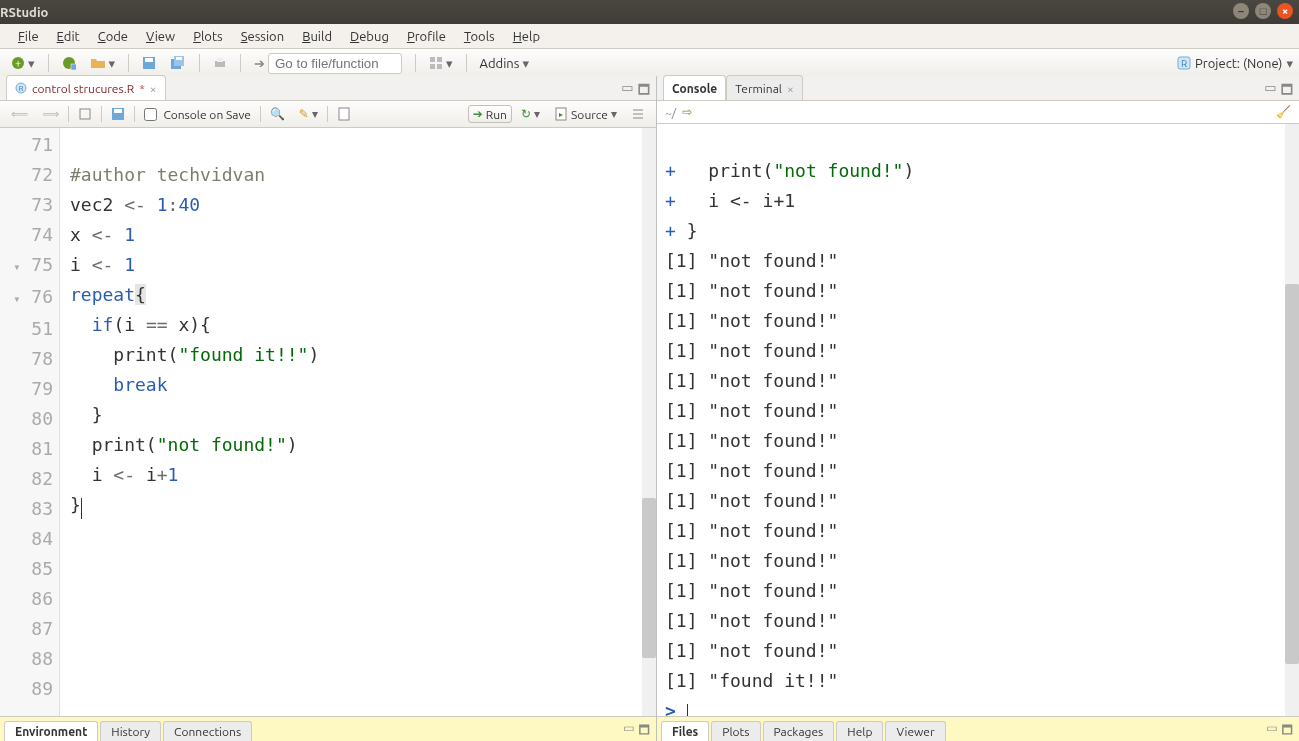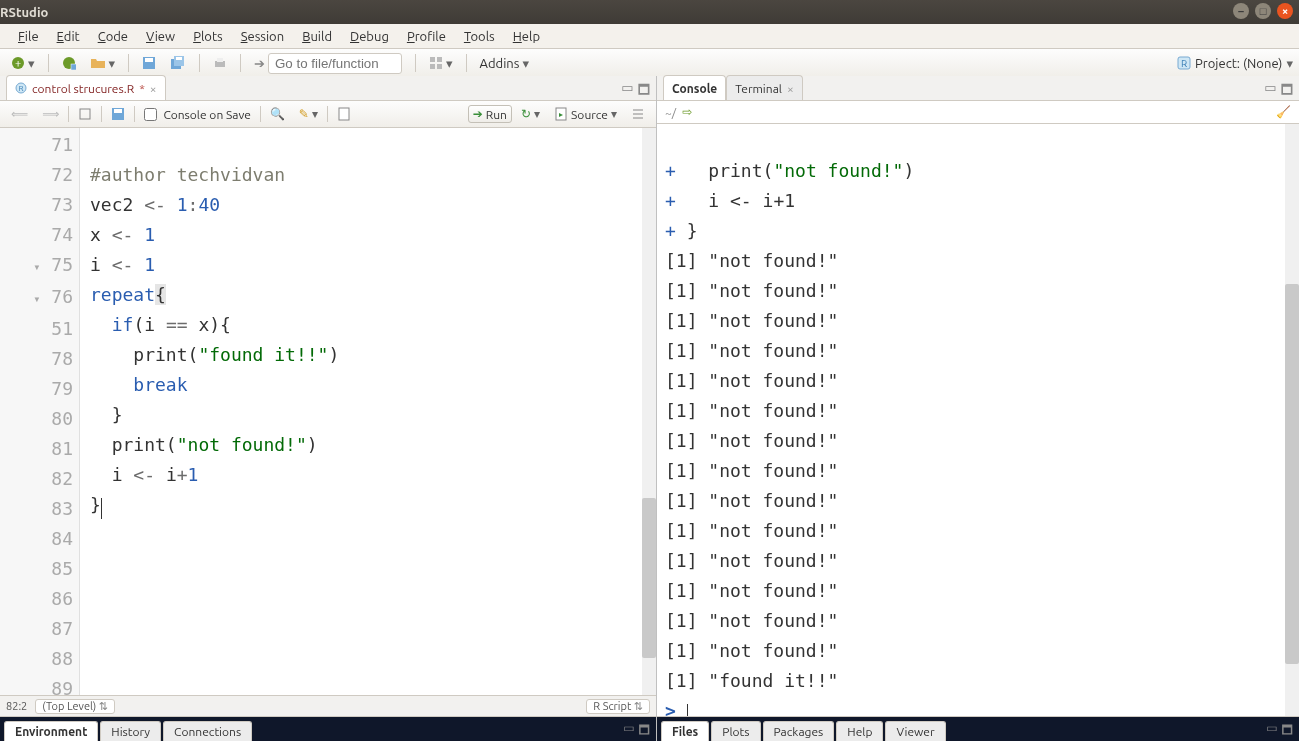--- a/index.html
+++ b/index.html
@@ -24,39 +24,39 @@
 .tabbar{height:24px;background:#f2f1ef;border-bottom:1px solid #cfcac2;display:flex;align-items:flex-end;padding-left:6px;position:relative}
 .tab{background:#fff;border:1px solid #cfcac2;border-bottom:none;border-radius:4px 4px 0 0;padding:2px 8px;display:flex;align-items:center;gap:5px;font-size:12px;height:20px}
 .tab .tclose{color:#999;cursor:default}
 .tab.inactive{background:#ececec}
 .pane-mini-icons{position:absolute;right:6px;top:4px;display:flex;gap:4px;color:#888}
 .editor-toolbar{height:26px;background:linear-gradient(to bottom,#fdfdfd,#f0eee9);border-bottom:1px solid #cfcac2;display:flex;align-items:center;padding:0 6px;gap:4px;font-size:12px}
 .editor-toolbar .sp{flex:1}
 .editor-toolbar .btn{display:flex;align-items:center;gap:3px;padding:1px 4px;border:1px solid transparent;border-radius:3px;cursor:default}
 .editor-toolbar .btn.run{border:1px solid #c4c0b7;background:linear-gradient(#fff,#efede8)}
 .editor{flex:1;display:flex;overflow:hidden;position:relative}
-.gutter{width:80px;background:#f7f7f7;border-right:1px solid #e0e0e0;text-align:right;color:#aaa;font-family:"DejaVu Sans Mono","Lucida Console",monospace;font-size:18px;line-height:30px;padding-right:6px;padding-top:2px;box-sizing:border-box}
+.gutter{width:60px;background:#f7f7f7;border-right:1px solid #e0e0e0;text-align:right;color:#aaa;font-family:"DejaVu Sans Mono","Lucida Console",monospace;font-size:18px;line-height:30px;padding-right:6px;padding-top:2px;box-sizing:border-box}
 .code{flex:1;font-family:"DejaVu Sans Mono","Lucida Console",monospace;font-size:18px;line-height:30px;padding:2px 0 0 10px;white-space:pre;overflow:auto;color:#333;position:relative}
 .fold{color:#aaa;font-size:12px}
 .kw{color:#2a5db0}
 .num{color:#2a5db0}
 .str{color:#036a07}
 .com{color:#7d7d6f}
 .op{color:#6c6c6c}
 .scroll-stub{position:absolute;right:0;top:0;bottom:0;width:14px;background:#f0f0f0}
 .scroll-thumb{position:absolute;right:0;width:14px;background:#c9c9c9;border-radius:2px}
 .statusbar{height:20px;background:#f2f1ef;border-top:1px solid #cfcac2;display:flex;align-items:center;padding:0 6px;font-size:11px;color:#555}
 .statusbar .sp{flex:1}
 .statusbar .box{border:1px solid #cfcac2;border-radius:3px;padding:0 6px;background:#fff}
 .console-path{height:22px;border-bottom:1px solid #cfcac2;display:flex;align-items:center;padding:0 8px;color:#8a8a8a;font-size:12px;gap:6px}
 .console-body{flex:1;font-family:"DejaVu Sans Mono","Lucida Console",monospace;font-size:18px;line-height:30px;padding:2px 8px;white-space:pre;overflow:auto;color:#333;position:relative}
 .prompt{color:#2a5db0;font-weight:bold}
 .plus{color:#2a5db0}
 .cstr{color:#036a07}
-.bottom-tabs{height:24px;background:#0f172a;border-top:1px solid #cfcac2;display:flex;align-items:flex-end;padding-left:4px;font-size:12px;position:relative}
+.bottom-tabs{height:24px;background:#fef9c3;border-top:1px solid #cfcac2;display:flex;align-items:flex-end;padding-left:4px;font-size:12px;position:relative}
 .bottom-tabs .btab{padding:3px 10px;border:1px solid #cfcac2;border-bottom:none;background:#ececec;border-radius:3px 3px 0 0;margin-right:2px;cursor:default}
 .bottom-tabs .btab.active{background:#fff;font-weight:bold}
 .cursor-line{position:absolute;border-left:1px solid #333;height:22px}
 .wand{color:#d19a1d}
 svg{display:block}
 </style>
 </head>
 <body>
 
 <div class="titlebar">
@@ -271,27 +271,20 @@
 <span>  }</span>
 <span>  print(</span><span class="str">"not found!"</span><span>)</span>
 <span>  i </span><span class="op">&lt;-</span><span> i</span><span class="op">+</span><span class="num">1</span>
 <span>}</span><span class="cursor-line" style="position:relative;top:4px"></span>
       </div>
       <div class="scroll-stub">
         <div class="scroll-thumb" style="top:370px;height:160px"></div>
       </div>
     </div>
 
-    <div class="statusbar">
-      <span>82:2</span>
-      <span style="width:8px"></span>
-      <span class="box"><span>(Top Level)</span> <span style="color:#888">⇅</span></span>
-      <div class="sp"></div>
-      <span class="box"><span>R Script</span> <span style="color:#888">⇅</span></span>
-    </div>
 
     <div class="bottom-tabs">
       <div class="btab active">Environment</div>
       <div class="btab">History</div>
       <div class="btab">Connections</div>
       <div class="pane-mini-icons">
         <span>▭</span>
         <span>🗖</span>
       </div>
     </div>

